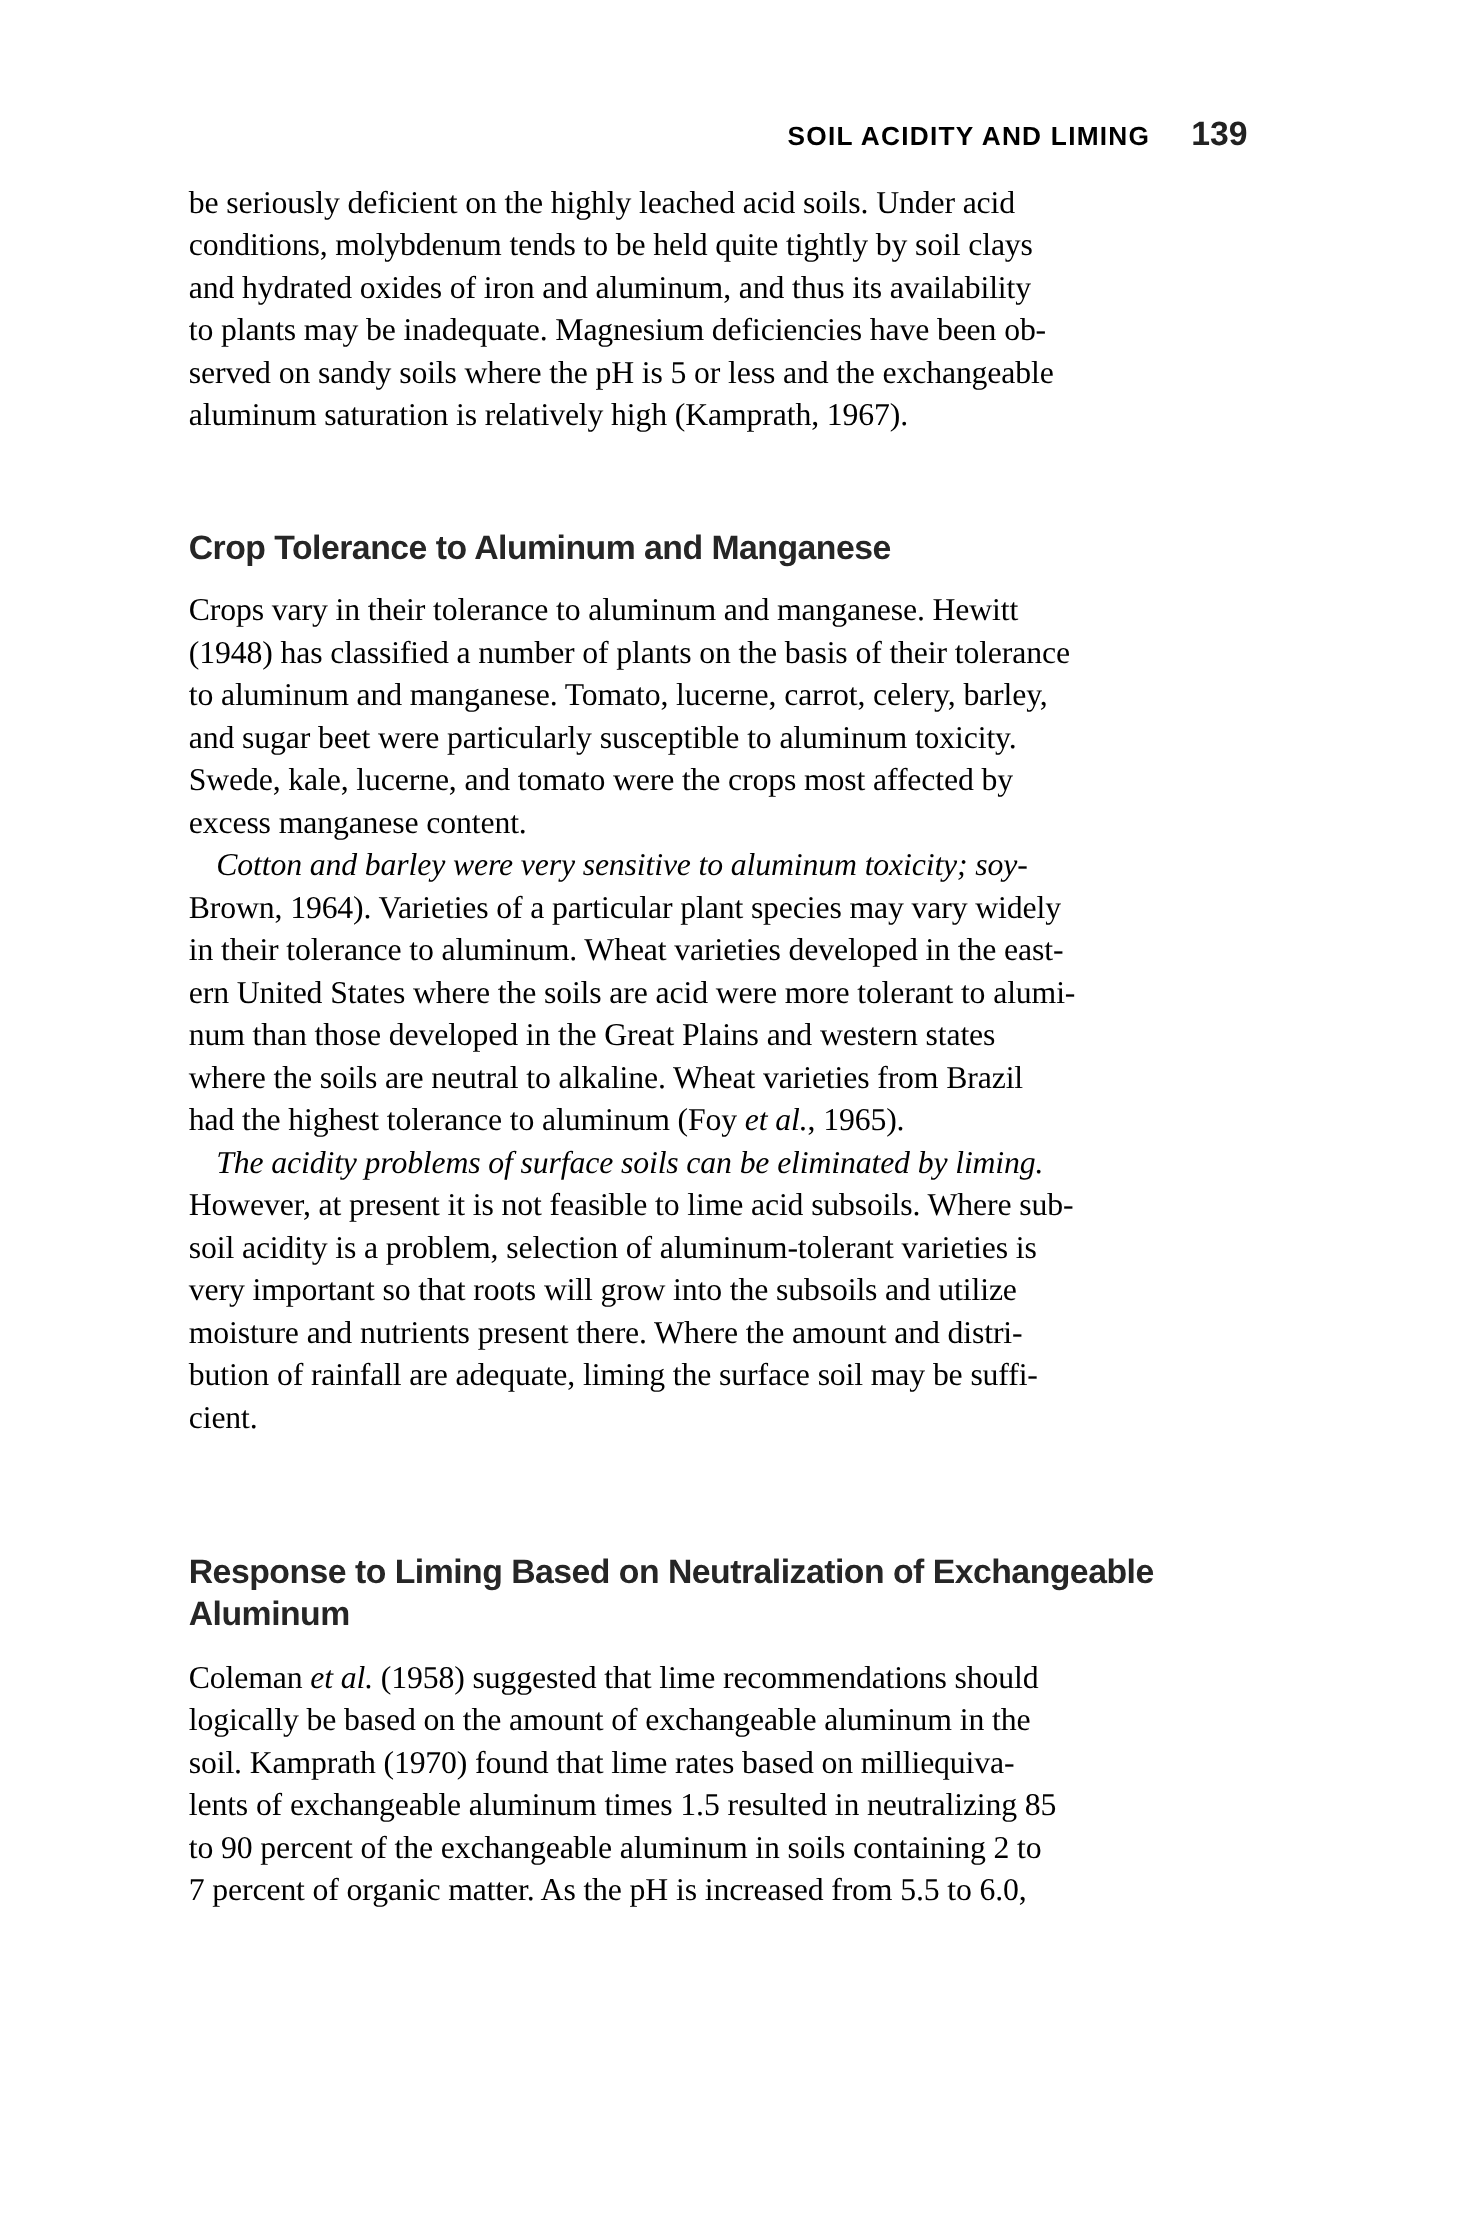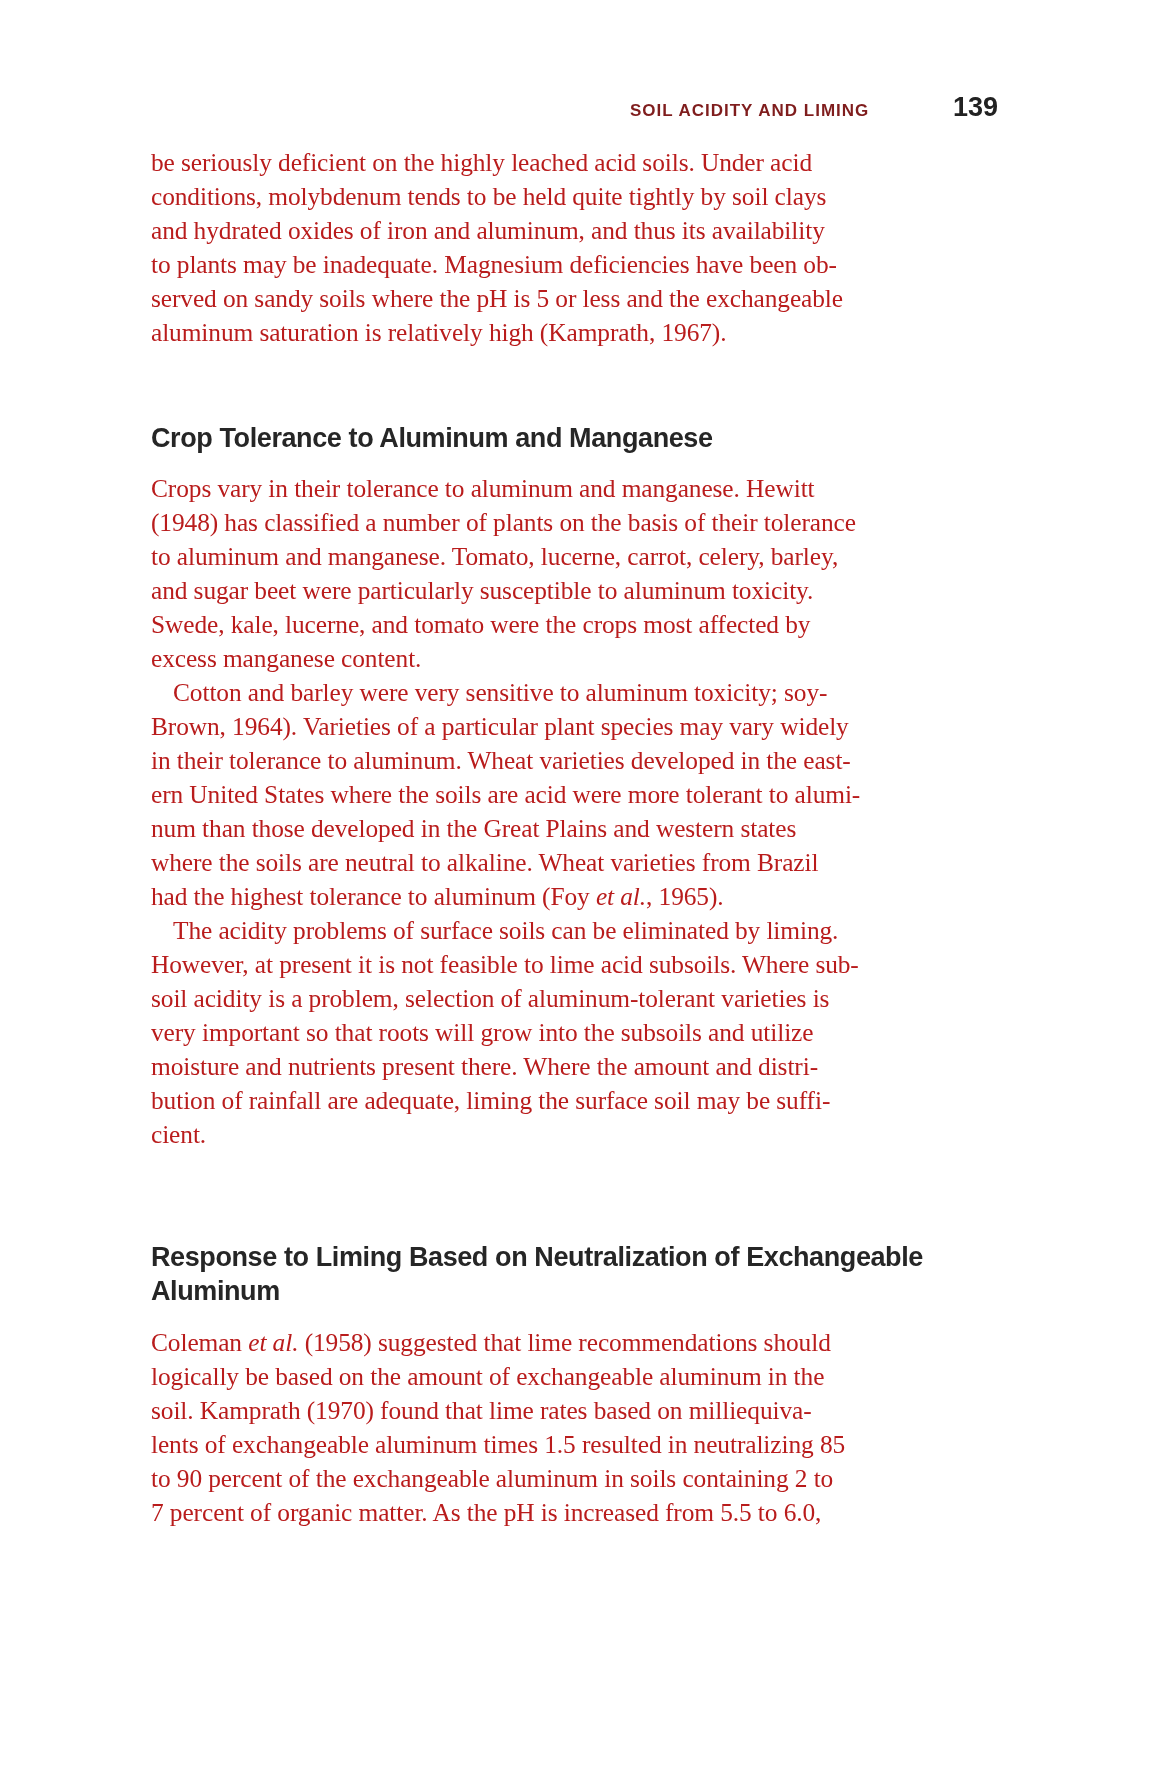--- a/index.html
+++ b/index.html
@@ -19,45 +19,46 @@
       top: 92px;
       left: 630px;
       width: 368px;
       display: flex;
       justify-content: space-between;
       align-items: baseline;
       font-family: "Liberation Sans", sans-serif;
       font-weight: bold;
     }
     .running-title {
-      font-size: 17px;
+      font-size: 21px;
       letter-spacing: 1px;
-      color: #7f1d1d;
+      color: #000000;
     }
     .page-number {
       font-size: 27px;
       color: #222;
       margin-left: 16px;
     }
     .body-text {
       position: absolute;
       left: 151px;
       width: 860px;
       font-family: "Liberation Serif", serif;
       font-size: 25.4px;
       line-height: 34px;
       letter-spacing: -0.1px;
-      color: #b91c1c;
+      color: #000000;
     }
     .line {
       display: block;
       white-space: nowrap;
     }
     .line.indent {
       padding-left: 22px;
+      font-style: italic;
     }
     .heading {
       position: absolute;
       left: 151px;
       font-family: "Liberation Sans", sans-serif;
       font-weight: bold;
       font-size: 27px;
       line-height: 34px;
       letter-spacing: -0.4px;
       color: #262626;

